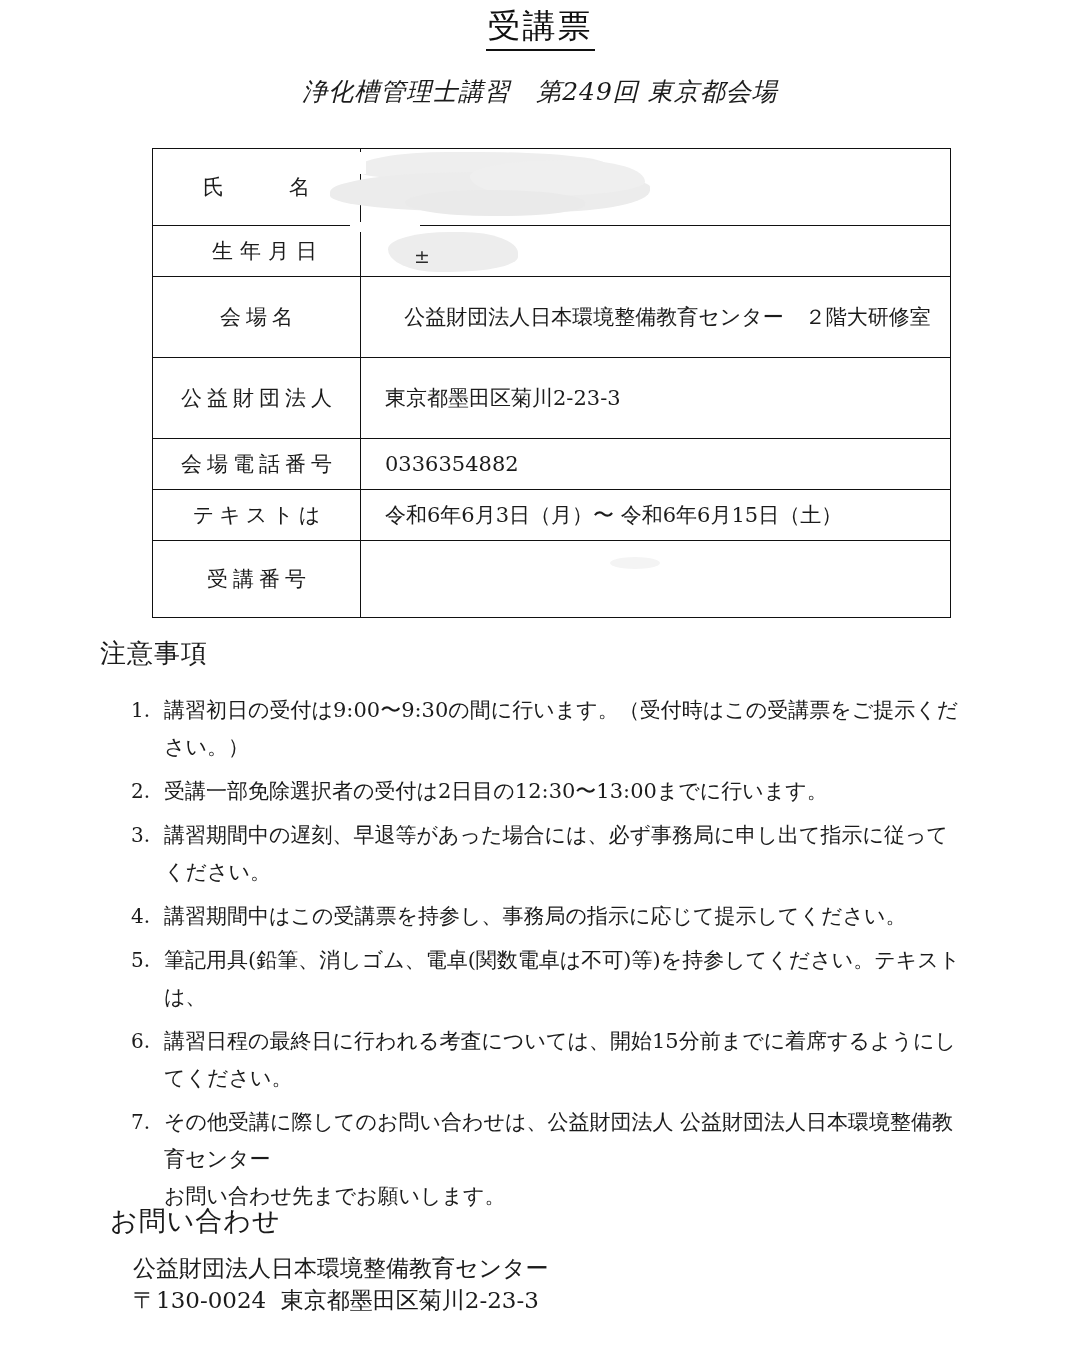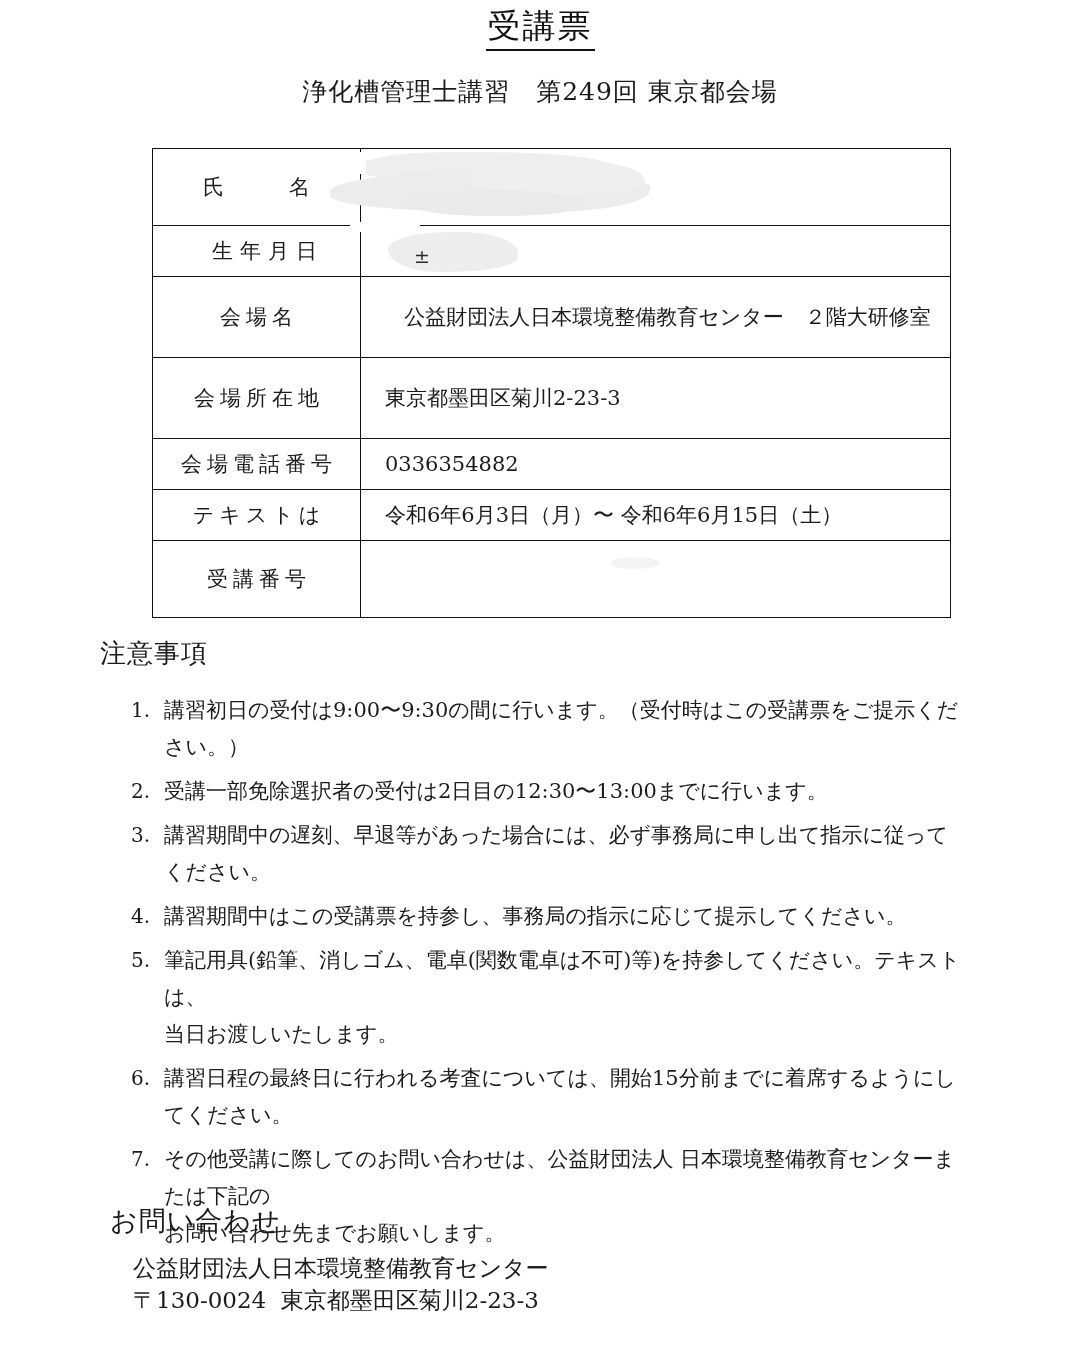--- a/index.html
+++ b/index.html
@@ -37,20 +37,21 @@
   #doc-subtitle {
     position: absolute;
     top: 76px;
     left: 0;
     width: 1080px;
     text-align: center;
     font-size: 25px;
     line-height: 32px;
     letter-spacing: 1px;
     color: #1b1b1b;
+    font-style: italic;
   }
 
   
   #info-table {
     position: absolute;
     left: 152px;
     top: 148px;
     width: 774px;
     border-collapse: collapse;
     table-layout: fixed;
@@ -236,21 +237,21 @@
     <td class="val"></td>
   </tr>
   <tr class="r-venue">
     <td class="lbl">
       <span class="lbl-wide">会場名</span>
     </td>
     <td class="val">公益財団法人日本環境整備教育センター　２階大研修室</td>
   </tr>
   <tr class="r-addr">
     <td class="lbl">
-      <span class="lbl-wide">会場所在地</span>
+      <span class="lbl-wide">公益財団法人</span>
     </td>
     <td class="val">東京都墨田区菊川2-23-3</td>
   </tr>
   <tr class="r-tel">
     <td class="lbl">
       <span class="lbl-wide">会場電話番号</span>
     </td>
     <td class="val">0336354882</td>
   </tr>
   <tr class="r-period">
@@ -294,29 +295,28 @@
     <span class="num">3.</span>
     <span class="txt">講習期間中の遅刻、早退等があった場合には、必ず事務局に申し出て指示に従ってください。</span>
   </li>
   <li>
     <span class="num">4.</span>
     <span class="txt">講習期間中はこの受講票を持参し、事務局の指示に応じて提示してください。</span>
   </li>
   <li>
     <span class="num">5.</span>
     <span class="txt">筆記用具(鉛筆、消しゴム、電卓(関数電卓は不可)等)を持参してください。テキストは、</span>
-    <span class="txt2">当日お渡しいたします。</span>
   </li>
   <li>
     <span class="num">6.</span>
     <span class="txt">講習日程の最終日に行われる考査については、開始15分前までに着席するようにしてください。</span>
   </li>
   <li>
     <span class="num">7.</span>
-    <span class="txt">その他受講に際してのお問い合わせは、公益財団法人 日本環境整備教育センターまたは下記の</span>
+    <span class="txt">その他受講に際してのお問い合わせは、公益財団法人 公益財団法人日本環境整備教育センター</span>
     <span class="txt2">お問い合わせ先までお願いします。</span>
   </li>
 </ol>
 
 <div id="contact-heading">お問い合わせ</div>
 <div id="contact-lines">
   <div>公益財団法人日本環境整備教育センター</div>
   <div>〒130-0024  東京都墨田区菊川2-23-3</div>
 </div>
 

